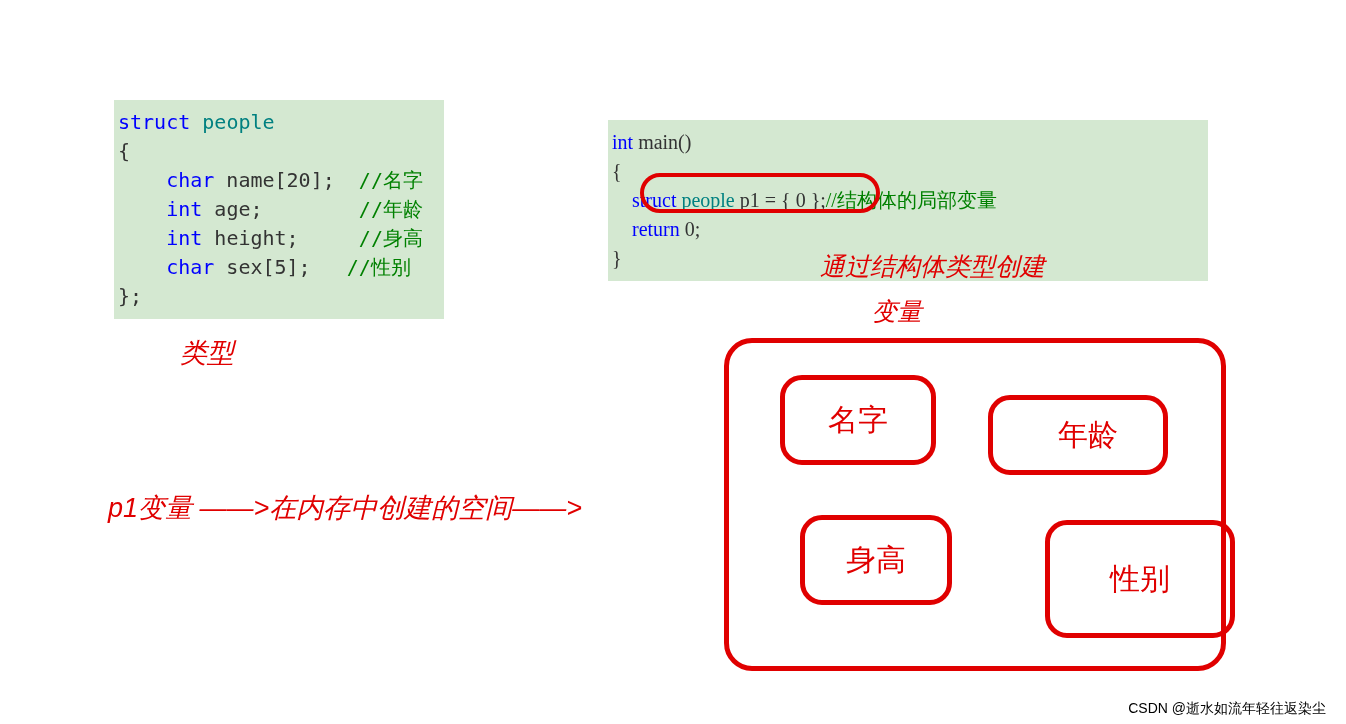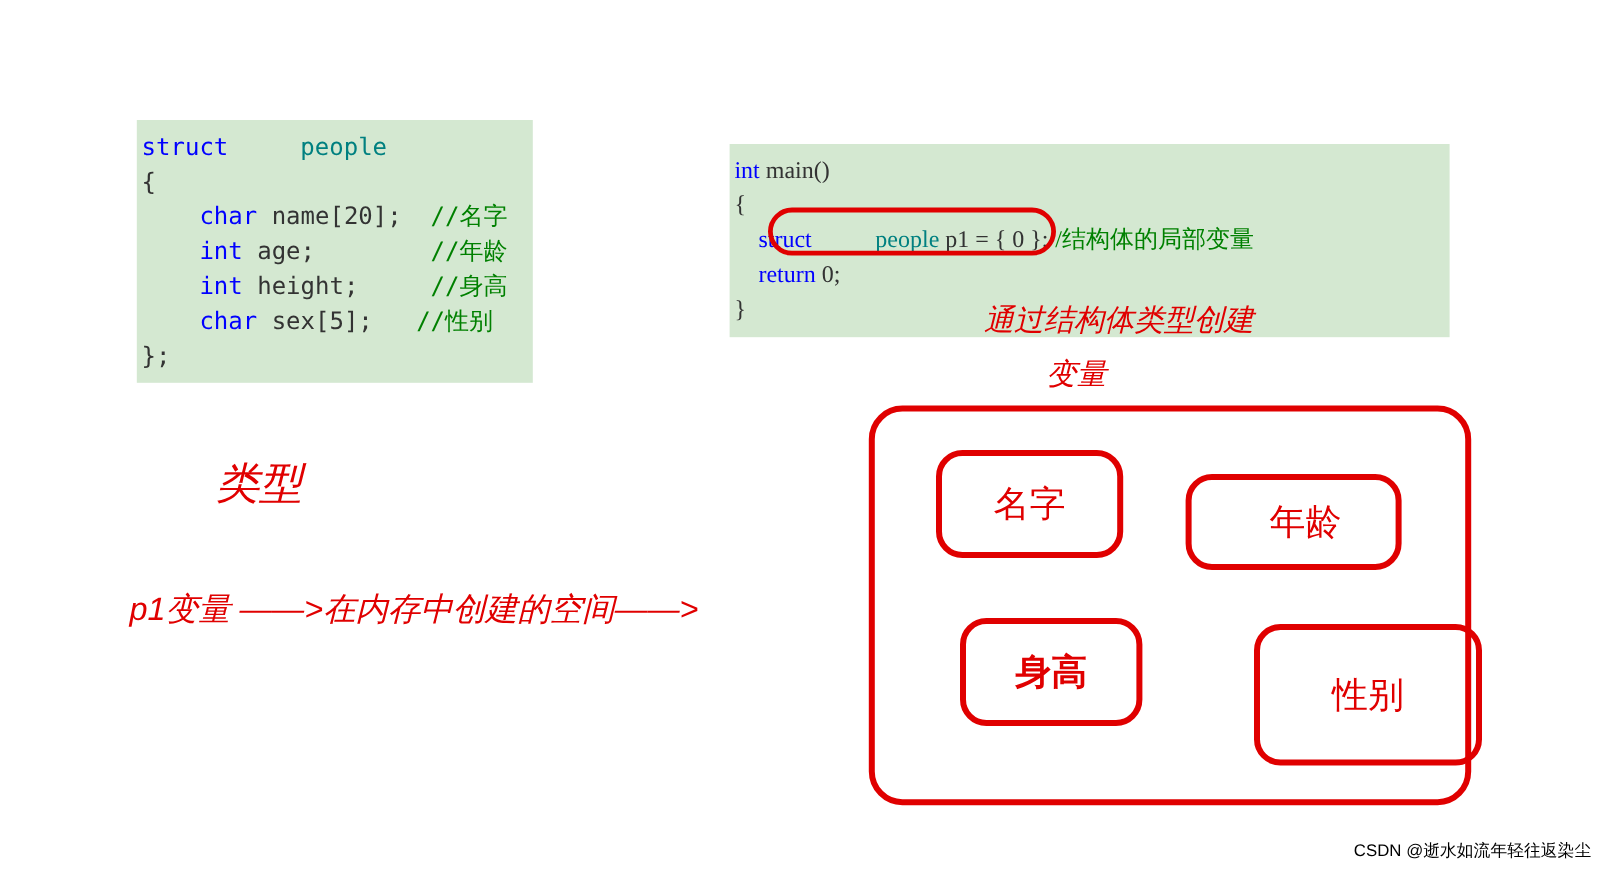--- a/index.html
+++ b/index.html
@@ -16,24 +16,24 @@
     background: #d4e8d1;
     padding: 8px 4px;
     font-size: 20px;
     line-height: 1.45;
     white-space: pre;
     color: #333;
   }
   .code-left { left: 114px; top: 100px; width: 330px; }
   .code-right { left: 608px; top: 120px; width: 600px; font-family: Liberation Serif, serif; }
   .kw { color: #0000ff; }
-  .type { color: #008080; margin-left: 48px; }
+  .type { color: #008080; }
   .comment { color: #008000; }
   .red-text { color: #e00000; font-family: "Microsoft YaHei", sans-serif; font-style: italic; }
-  .label-type { position: absolute; left: 180px; top: 335px; font-size: 36px; margin-top: 44px; }
+  .label-type { position: absolute; left: 180px; top: 335px; font-size: 27px; }
   .label-create { position: absolute; left: 820px; top: 250px; font-size: 25px; }
   .label-var { position: absolute; left: 860px; top: 295px; font-size: 25px; margin-left: 12px; }
   .label-p1 { position: absolute; left: 108px; top: 490px; font-size: 27px; white-space: nowrap;}
   .oval-highlight {
     position: absolute;
     left: 640px;
     top: 173px;
     width: 240px;
     height: 40px;
     border: 4px solid #e00000;
@@ -55,21 +55,21 @@
     border-radius: 22px;
     display: flex;
     align-items: center;
     justify-content: center;
     font-size: 30px;
     color: #e00000;
     font-family: "Microsoft YaHei", sans-serif;
   }
   .f-name   { left: 780px; top: 375px; width: 156px; height: 90px; text-align: center; }
   .f-age    { left: 988px; top: 395px; width: 180px; height: 80px; padding-left: 20px; }
-  .f-height { left: 800px; top: 515px; width: 152px; height: 90px; font-weight: bold; }
+  .f-height { left: 800px; top: 515px; width: 152px; height: 90px; }
   .f-sex    { left: 1008px; top: 520px; width: 190px; height: 118px; margin-left: 37px; }
   .watermark {
     position: absolute;
     right: 20px;
     bottom: 6px;
     color: #000000;
     font-size: 14px;
     font-family: Liberation Sans, sans-serif;
   }
 </style>

